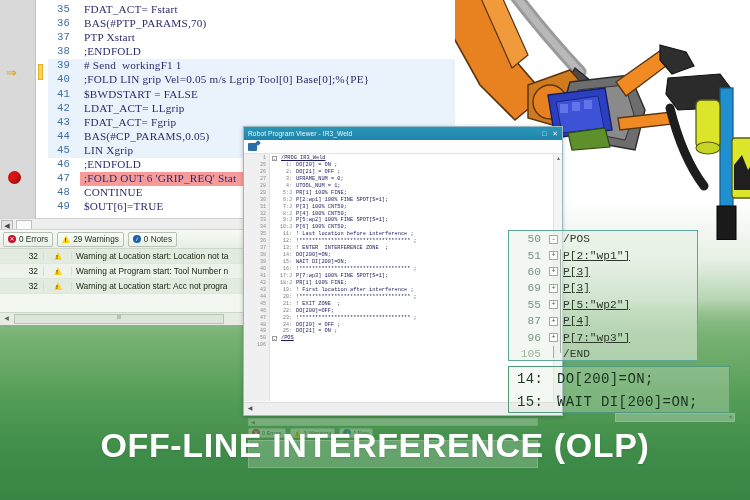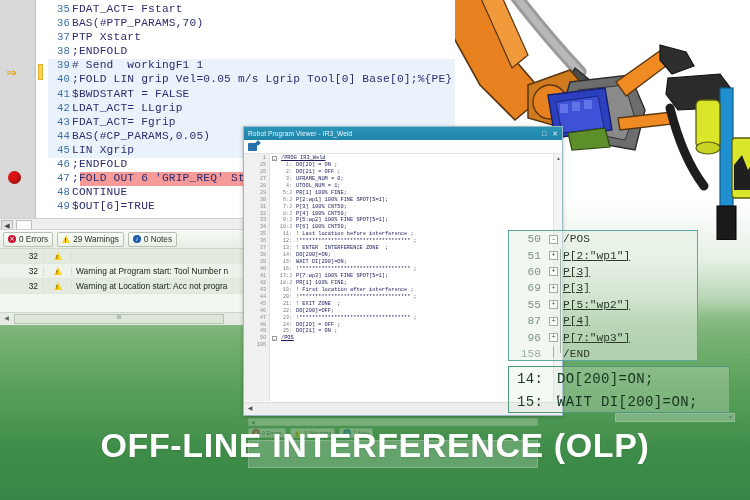--- a/index.html
+++ b/index.html
@@ -46,21 +46,21 @@
   .code-lines{
     position:absolute; left:48px; top:2px; right:0; bottom:0;
     font-family:"Liberation Mono", monospace; font-size:11.2px; line-height:14.1px;
     color:#2c2c6e; letter-spacing:.2px; white-space:pre;
   }
   .cl { display:block; position:relative; height:14.1px; }
   .cl .ln{
     position:absolute; left:0; width:22px; text-align:right;
     color:#3d6fa5; font-size:10.6px;
   }
-  .cl .tx{ position:absolute; left:24px; }
+  .cl .tx{ position:absolute; left:36px;font-family:Liberation Serif, serif; }
   .hl-band{
     position:absolute; left:48px; top:59px; width:407px; height:99px;
     background:#eaf2fc;
   }
   .hl-band-red{
     position:absolute; left:80px; top:172px; width:375px; height:14px;
     background:#f79a9a;
   }
   .ed-hscroll{
     position:absolute; left:0; bottom:0; width:455px; height:14px;
@@ -329,20 +329,21 @@
       <span class="bdg note"></span>
       <span>0 Notes</span>
     </div>
   </div>
   <div id="msg-rows">
       <div class="msg-row">
         <div class="c1">32</div>
         <div class="c2">
           <span class="tri"></span>
         </div>
+        <div class="c3">Warning at Location start: Location not ta</div>
       </div>
       <div class="msg-row">
         <div class="c1">32</div>
         <div class="c2">
           <span class="tri"></span>
         </div>
         <div class="c3">Warning at Program start: Tool Number n</div>
       </div>
       <div class="msg-row">
         <div class="c1">32</div>
@@ -414,21 +415,21 @@
         <span class="pn">87</span>
         <span class="exp">+</span>
         <span class="pl">P[4]</span>
       </div>
       <div class="pos-row">
         <span class="pn">96</span>
         <span class="exp">+</span>
         <span class="pl">P[7:"wp3"]</span>
       </div>
       <div class="pos-row dim">
-        <span class="pn">158</span>
+        <span class="pn">105</span>
         <span class="spacer"></span>
         <span class="pl nound">/END</span>
       </div>
     </div>
 </div>
 
 <div id="zoom-callout">
   <div id="zc-rows">
       <div class="zc-row">
         <span class="zn">14:</span>

